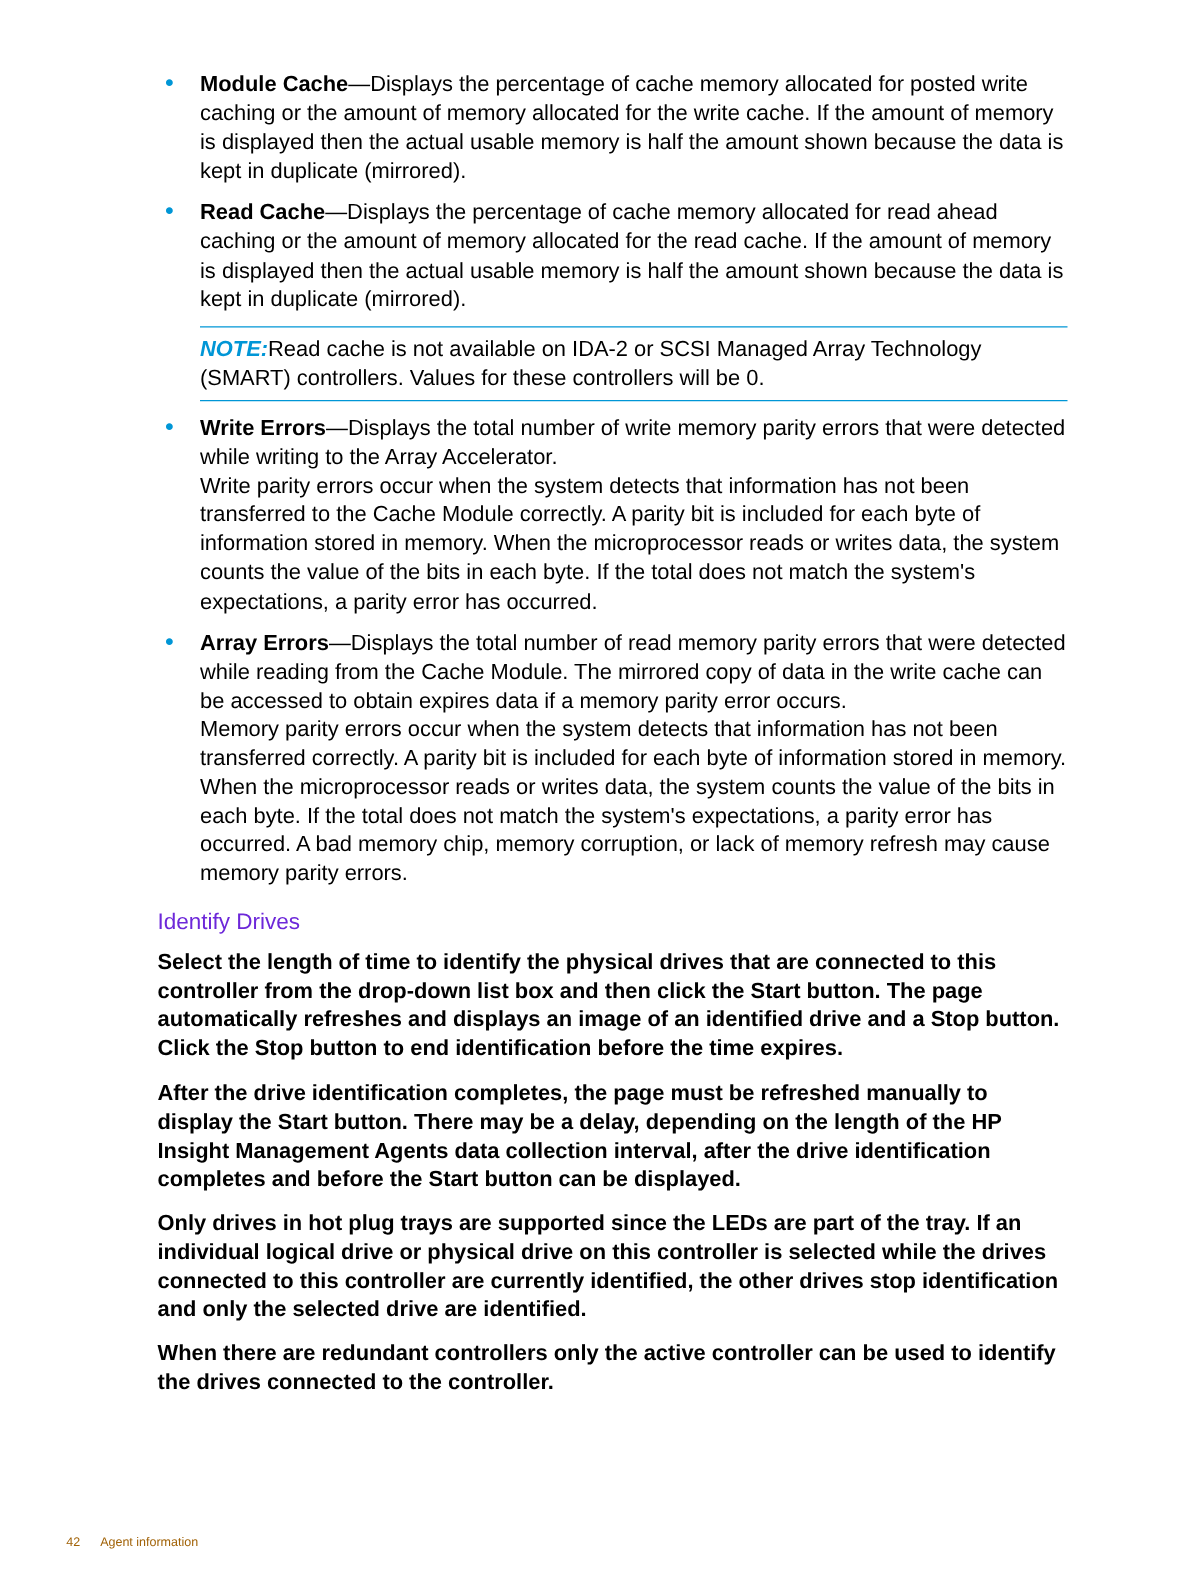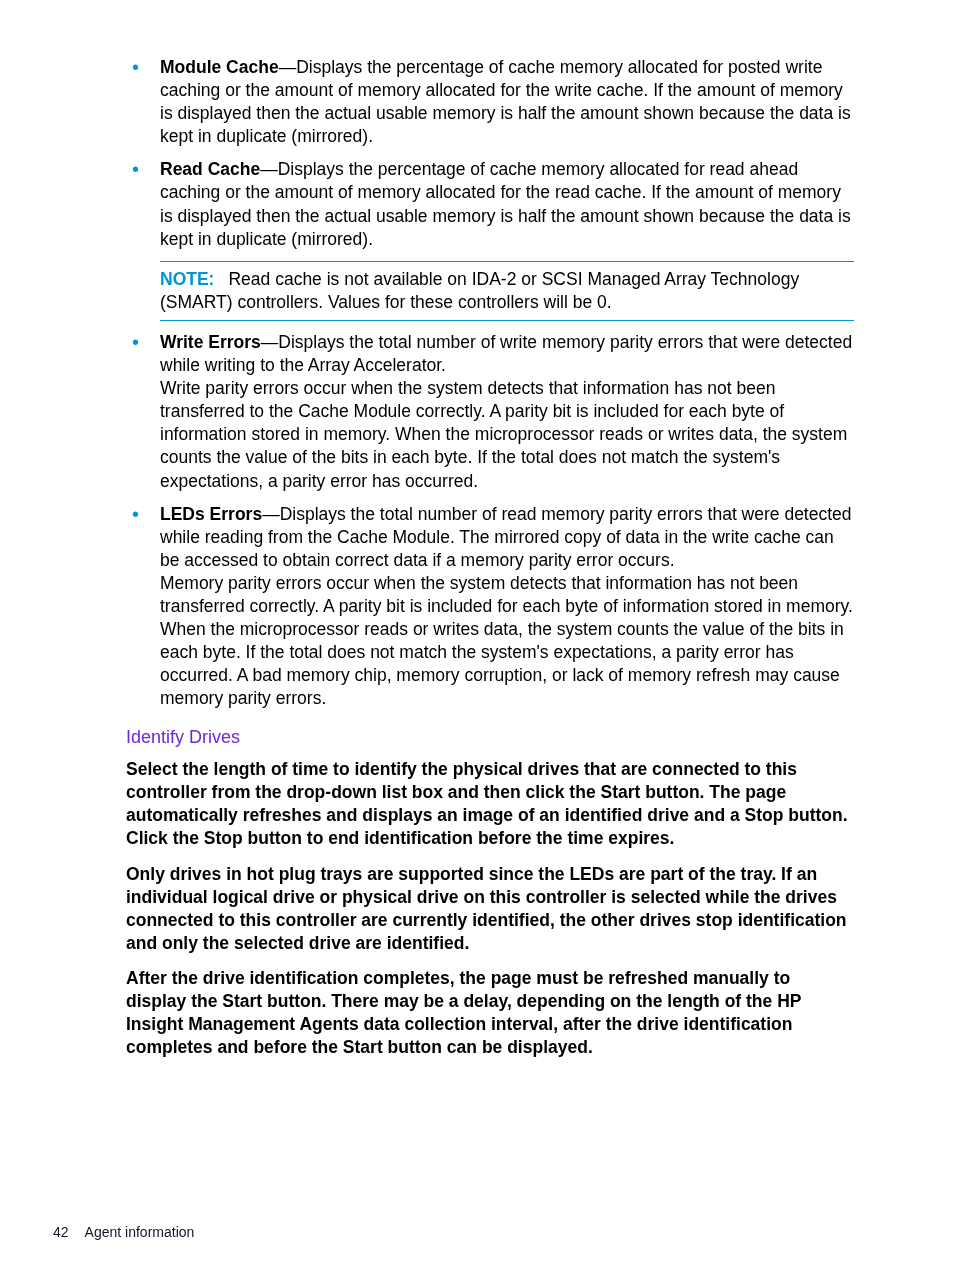--- a/index.html
+++ b/index.html
@@ -49,41 +49,41 @@
     .note-box {
       border-top: 1px solid #0096d6;
       border-bottom: 1px solid #0096d6;
       padding: 6px 0 6px 0;
       margin-top: 10px;
       margin-bottom: 6px;
     }
     .note-label {
       font-weight: bold;
       color: #0096d6;
-      margin-right: 14px;
+      font-style: italic;
     }
     .para {
     }
     .section-heading {
       color: #6d28d9;
       font-size: 18px;
       margin-top: 16px;
       margin-bottom: 8px;
       font-weight: normal;
     }
     .body-para {
       margin-bottom: 12px;
       font-weight: bold;
     }
     .footer {
       position: absolute;
       left: 53px;
       bottom: 30px;
-      font-size: 14px;
-      color: #0f172a;
+      font-size: 10px;
+      color: #a16207;
     }
     .footer .pgnum {
       margin-right: 16px;
     }
   </style>
 </head>
 <body>
 
 <div class="content">
   <ul class="main-list">
@@ -105,30 +105,31 @@
 
     <li>
       <div class="li-body">
         <span class="term">Write Errors</span><span>—Displays the total number of write memory parity errors that were detected while writing to the Array Accelerator.</span>
         <div class="para">Write parity errors occur when the system detects that information has not been transferred to the Cache Module correctly. A parity bit is included for each byte of information stored in memory. When the microprocessor reads or writes data, the system counts the value of the bits in each byte. If the total does not match the system's expectations, a parity error has occurred.</div>
       </div>
     </li>
 
     <li>
       <div class="li-body">
-        <span class="term">LEDs Errors</span><span>—Displays the total number of read memory parity errors that were detected while reading from the Cache Module. The mirrored copy of data in the write cache can be accessed to obtain correct data if a memory parity error occurs.</span>
+        <span class="term">Array Errors</span><span>—Displays the total number of read memory parity errors that were detected while reading from the Cache Module. The mirrored copy of data in the write cache can be accessed to obtain expires data if a memory parity error occurs.</span>
         <div class="para">Memory parity errors occur when the system detects that information has not been transferred correctly. A parity bit is included for each byte of information stored in memory. When the microprocessor reads or writes data, the system counts the value of the bits in each byte. If the total does not match the system's expectations, a parity error has occurred. A bad memory chip, memory corruption, or lack of memory refresh may cause memory parity errors.</div>
       </div>
     </li>
 
 
 
   </ul>
 
   <div class="section-heading">Identify Drives</div>
   <div class="body-para">Select the length of time to identify the physical drives that are connected to this controller from the drop-down list box and then click the Start button. The page automatically refreshes and displays an image of an identified drive and a Stop button. Click the Stop button to end identification before the time expires.</div>
+  <div class="body-para">After the drive identification completes, the page must be refreshed manually to display the Start button. There may be a delay, depending on the length of the HP Insight Management Agents data collection interval, after the drive identification completes and before the Start button can be displayed.</div>
   <div class="body-para">Only drives in hot plug trays are supported since the LEDs are part of the tray. If an individual logical drive or physical drive on this controller is selected while the drives connected to this controller are currently identified, the other drives stop identification and only the selected drive are identified.</div>
-  <div class="body-para">After the drive identification completes, the page must be refreshed manually to display the Start button. There may be a delay, depending on the length of the HP Insight Management Agents data collection interval, after the drive identification completes and before the Start button can be displayed.</div>
+  <div class="body-para">When there are redundant controllers only the active controller can be used to identify the drives connected to the controller.</div>
 </div>
 
 <div class="footer">
   <span class="pgnum">42</span><span>Agent information</span>
 </div>
 
 </body></html>

